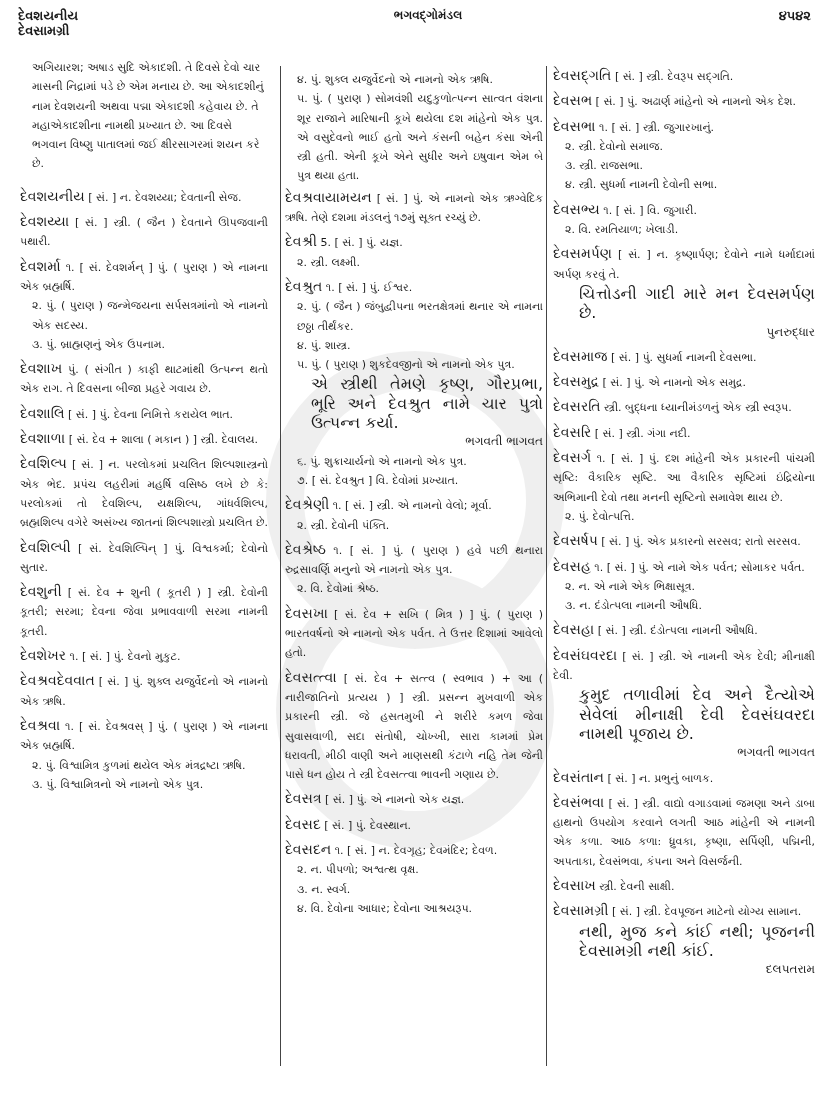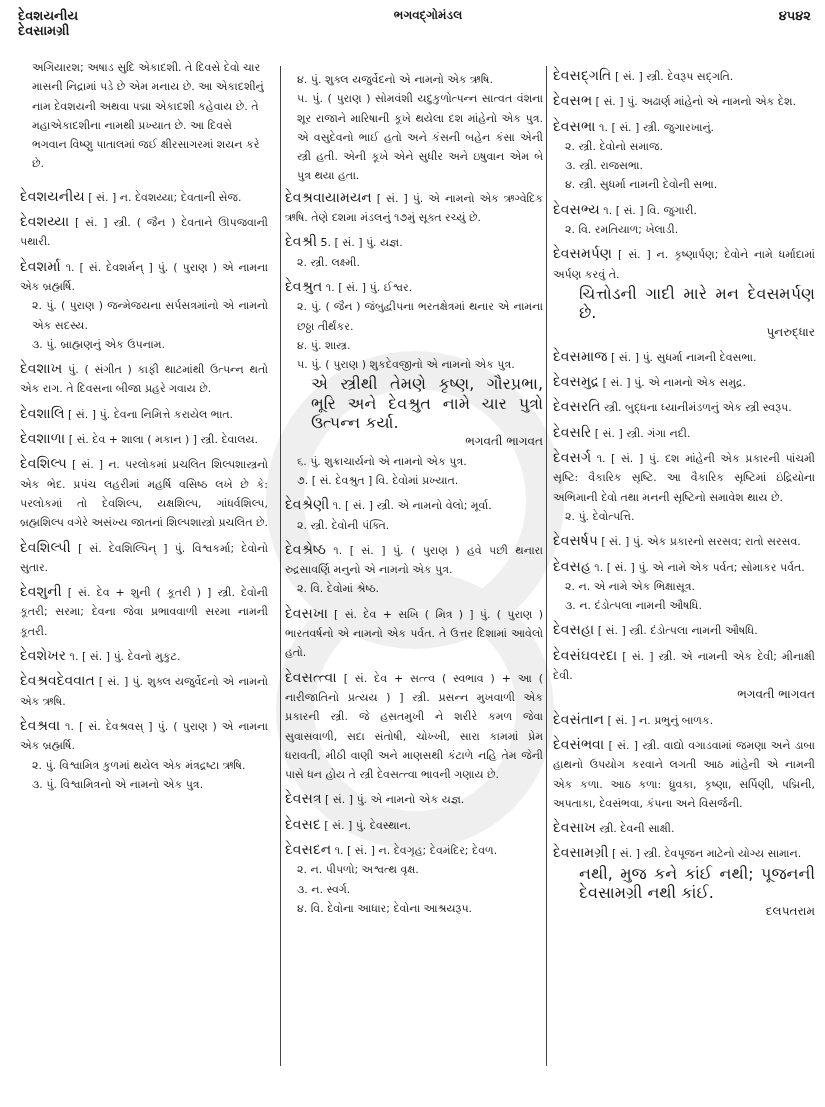--- a/index.html
+++ b/index.html
@@ -185,20 +185,21 @@
       <div class="entry">
         <div><span class="hw">દેવસહ</span> <span>૧. [ સં. ] પું. એ નામે એક પર્વત; સોમાકર પર્વત.</span></div>
         <div class="sense">૨. ન. એ નામે એક ભિક્ષાસૂત્ર.</div>
         <div class="sense">૩. ન. દંડોત્પલા નામની ઔષધિ.</div>
       </div>
       <div class="entry">
         <div><span class="hw">દેવસહા</span> <span>[ સં. ] સ્ત્રી. દંડોત્પલા નામની ઔષધિ.</span></div>
       </div>
       <div class="entry">
         <div><span class="hw">દેવસંઘવરદા</span> <span>[ સં. ] સ્ત્રી. એ નામની એક દેવી; મીનાક્ષી દેવી.</span></div>
+        <div class="quote">કુમુદ તળાવીમાં દેવ અને દૈત્યોએ સેવેલાં મીનાક્ષી દેવી દેવસંઘવરદા નામથી પૂજાય છે.</div>
         <div class="source">ભગવતી ભાગવત</div>
       </div>
       <div class="entry">
         <div><span class="hw">દેવસંતાન</span> <span>[ સં. ] ન. પ્રભુનું બાળક.</span></div>
       </div>
       <div class="entry">
         <div><span class="hw">દેવસંભવા</span> <span>[ સં. ] સ્ત્રી. વાદ્યો વગાડવામાં જમણા અને ડાબા હાથનો ઉપયોગ કરવાને લગતી આઠ માંહેની એ નામની એક કળા. આઠ કળા: ધ્રુવકા, કૃષ્ણા, સર્પિણી, પદ્મિની, અપતાકા, દેવસંભવા, કંપના અને વિસર્જની.</span></div>
       </div>
       <div class="entry">
         <div><span class="hw">દેવસાખ</span> <span>સ્ત્રી. દેવની સાક્ષી.</span></div>

